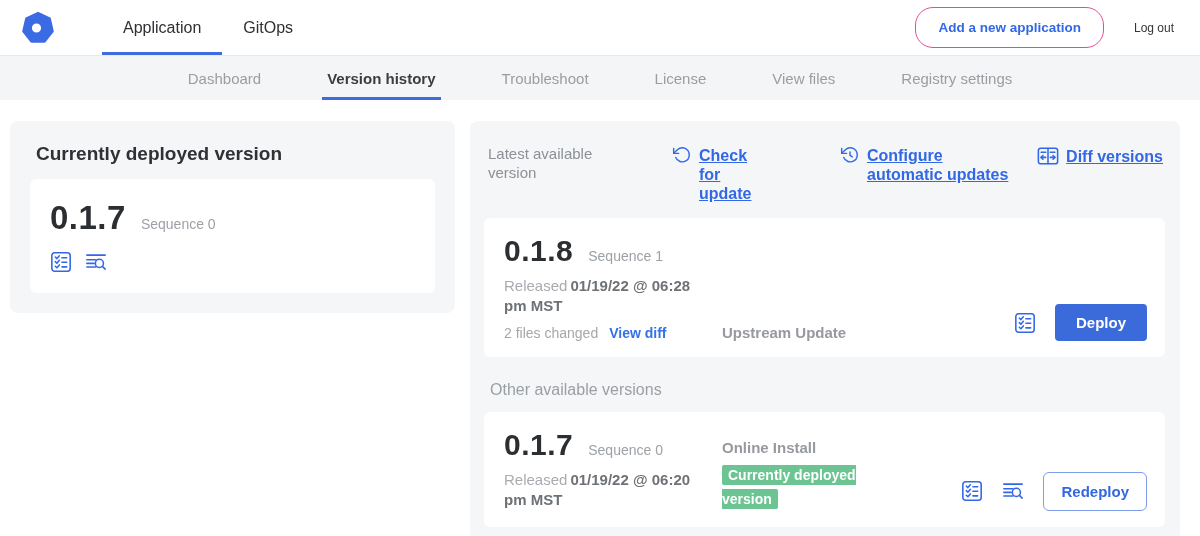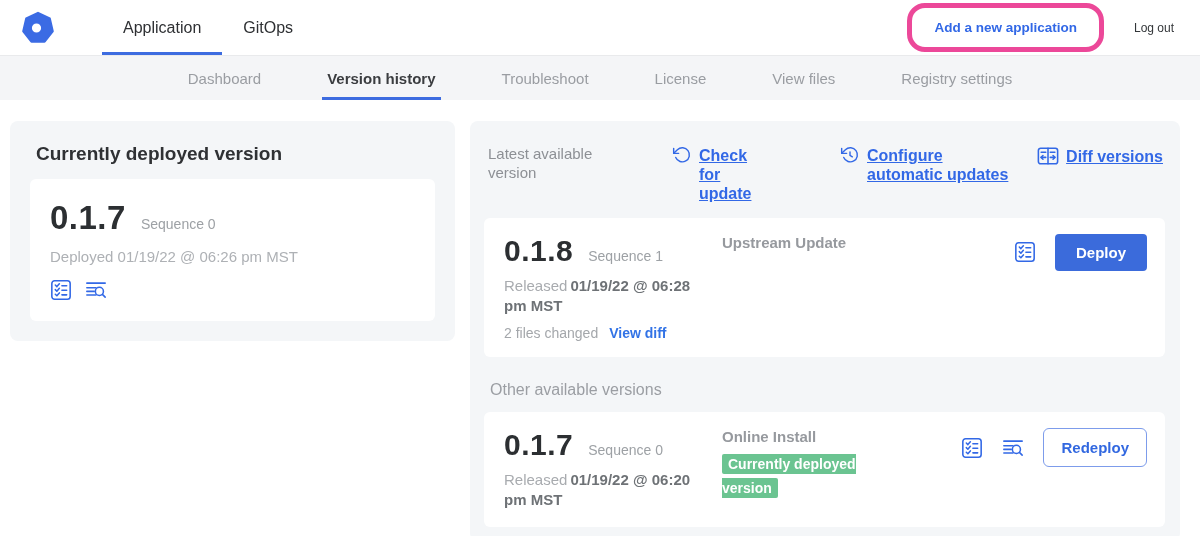--- a/index.html
+++ b/index.html
@@ -8,21 +8,21 @@
 
   
   .topnav { height: 56px; background: #fff; display: flex; align-items: center;
     padding: 0 18px 0 20px; border-bottom: 1px solid #e9eaec; }
   .logo { width: 36px; height: 36px; margin-right: 46px; display: flex; align-items: center; }
   .top-tab { position: relative; height: 53px; display: flex; align-items: center;
     padding: 0 21px; font-size: 16px; font-weight: 500; color: #2e3033; cursor: pointer; }
   .top-tab.active::after { content: ""; position: absolute; left: 0; right: 0; bottom: -1px;
     height: 3px; background: #3d6ce0; }
   .topnav-right { margin-left: auto; display: flex; align-items: center; gap: 30px; }
-  .add-app-btn { border: 5px solid #ec4899; background: #fff; color: #3268e6;
+  .add-app-btn { border: 1px solid #ec4899; background: #fff; color: #3268e6;
     font-family: inherit; font-size: 13.5px; font-weight: 700; border-radius: 18px;
     padding: 12px 22px; cursor: pointer; }
   .logout { font-size: 12px; color: #333639; cursor: pointer; padding-right: 8px; }
 
   
   .subnav { height: 44px; background: #f4f5f7; display: flex; justify-content: center;
     gap: 62px; }
   .sub-tab { height: 44px; display: flex; align-items: center; font-size: 15px;
     color: #9a9da2; cursor: pointer; position: relative; padding: 0 2px; }
   .sub-tab.active { color: #3b3d40; font-weight: 600; }
@@ -48,21 +48,21 @@
   .rp-title { width: 152px; font-size: 15px; color: #8d9095; line-height: 1.25; }
   .rp-action { display: flex; gap: 7px; color: #3268e6; font-size: 16px; font-weight: 600;
     line-height: 1.2; cursor: pointer; align-items: flex-start; text-decoration: underline; }
   .rp-action .lbl { padding-top: 1px; }
   .act-check { margin-left: 32px; width: 102px; }
   .act-check .lbl { max-width: 70px; }
   .act-conf  { margin-left: 66px; }
   .act-conf .lbl { max-width: 145px; }
   .act-diff  { margin-left: auto; align-items: center; }
 
-  .version-card { padding: 16px 16px 16px 20px; display: flex; align-items: flex-start; }
+  .version-card { padding: 16px 16px 16px 20px; display: flex; align-items: flex-end; }
   .vc-left { width: 218px; align-self: flex-start; }
   .released { margin-top: 8px; font-size: 15px; line-height: 1.35; max-width: 205px; }
   .released .rl { color: #a8abaf; margin-right: 3px; }
   .released .rd { color: #6e7276; font-weight: 700; }
   .files-row { margin-top: 9px; display: flex; gap: 11px; font-size: 14px; align-items: baseline; }
   .files-count { color: #a4a7ab; }
   .view-diff { color: #3273e6; font-weight: 700; cursor: pointer; }
   .vc-mid { flex: 1; }
   .vc-source { font-size: 15px; font-weight: 600; color: #96999e; }
   .badge-wrap { margin-top: 7px; max-width: 160px; line-height: 1.5; }
@@ -109,21 +109,20 @@
 
 <div class="main">
 
   <div class="panel left-panel">
     <h2>Currently deployed version</h2>
     <div class="card deployed-card">
       <div class="ver-row">
         <span class="ver-big">0.1.7</span>
         <span class="ver-seq">Sequence 0</span>
       </div>
-      <div class="deployed-line">Deployed 01/19/22 @ 06:26 pm MST</div>
       <div class="icon-row">
         <span class="icn-btn">
           <svg class="icn" viewBox="0 0 24 24">
             <rect x="2" y="2" width="20" height="20" rx="3"></rect>
             <path d="M5.8 6.6l1.7 1.7 2.7-3.1"></path>
               <path d="M13 7.3h5.2"></path>
             <path d="M5.8 11.6l1.7 1.7 2.7-3.1"></path>
               <path d="M13 12.3h5.2"></path>
             <path d="M5.8 16.6l1.7 1.7 2.7-3.1"></path>
               <path d="M13 17.3h5.2"></path>

